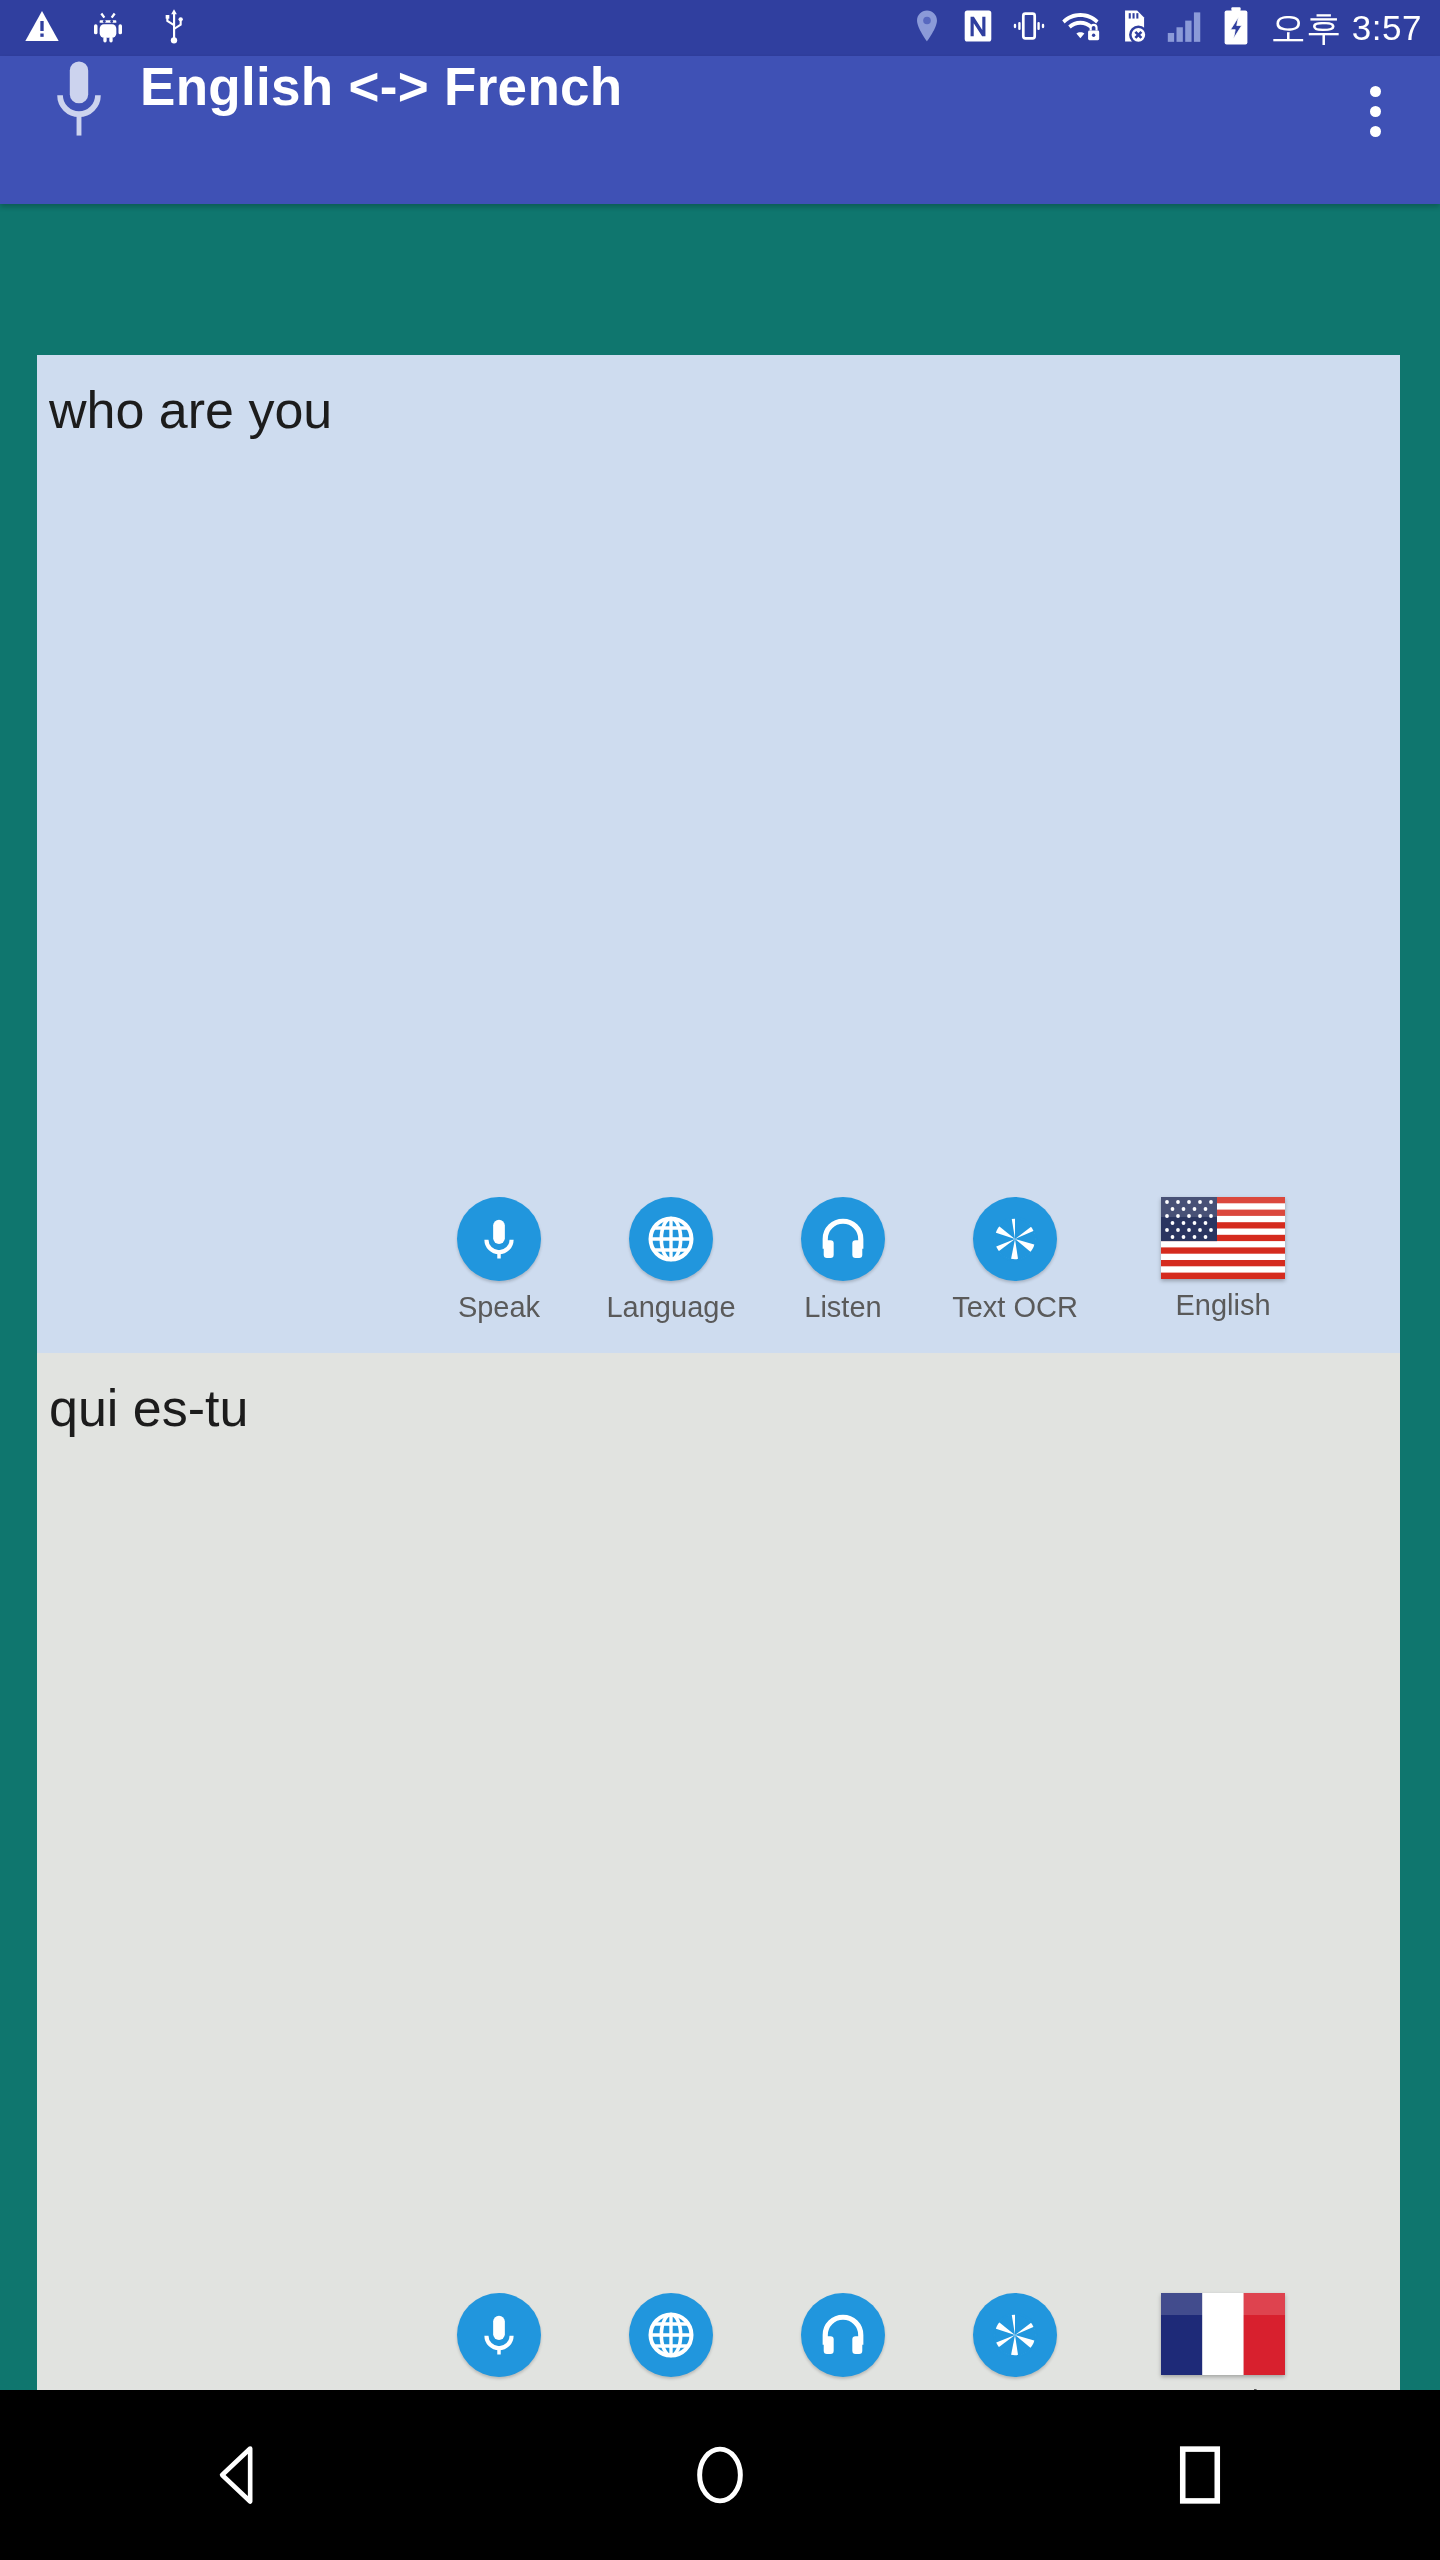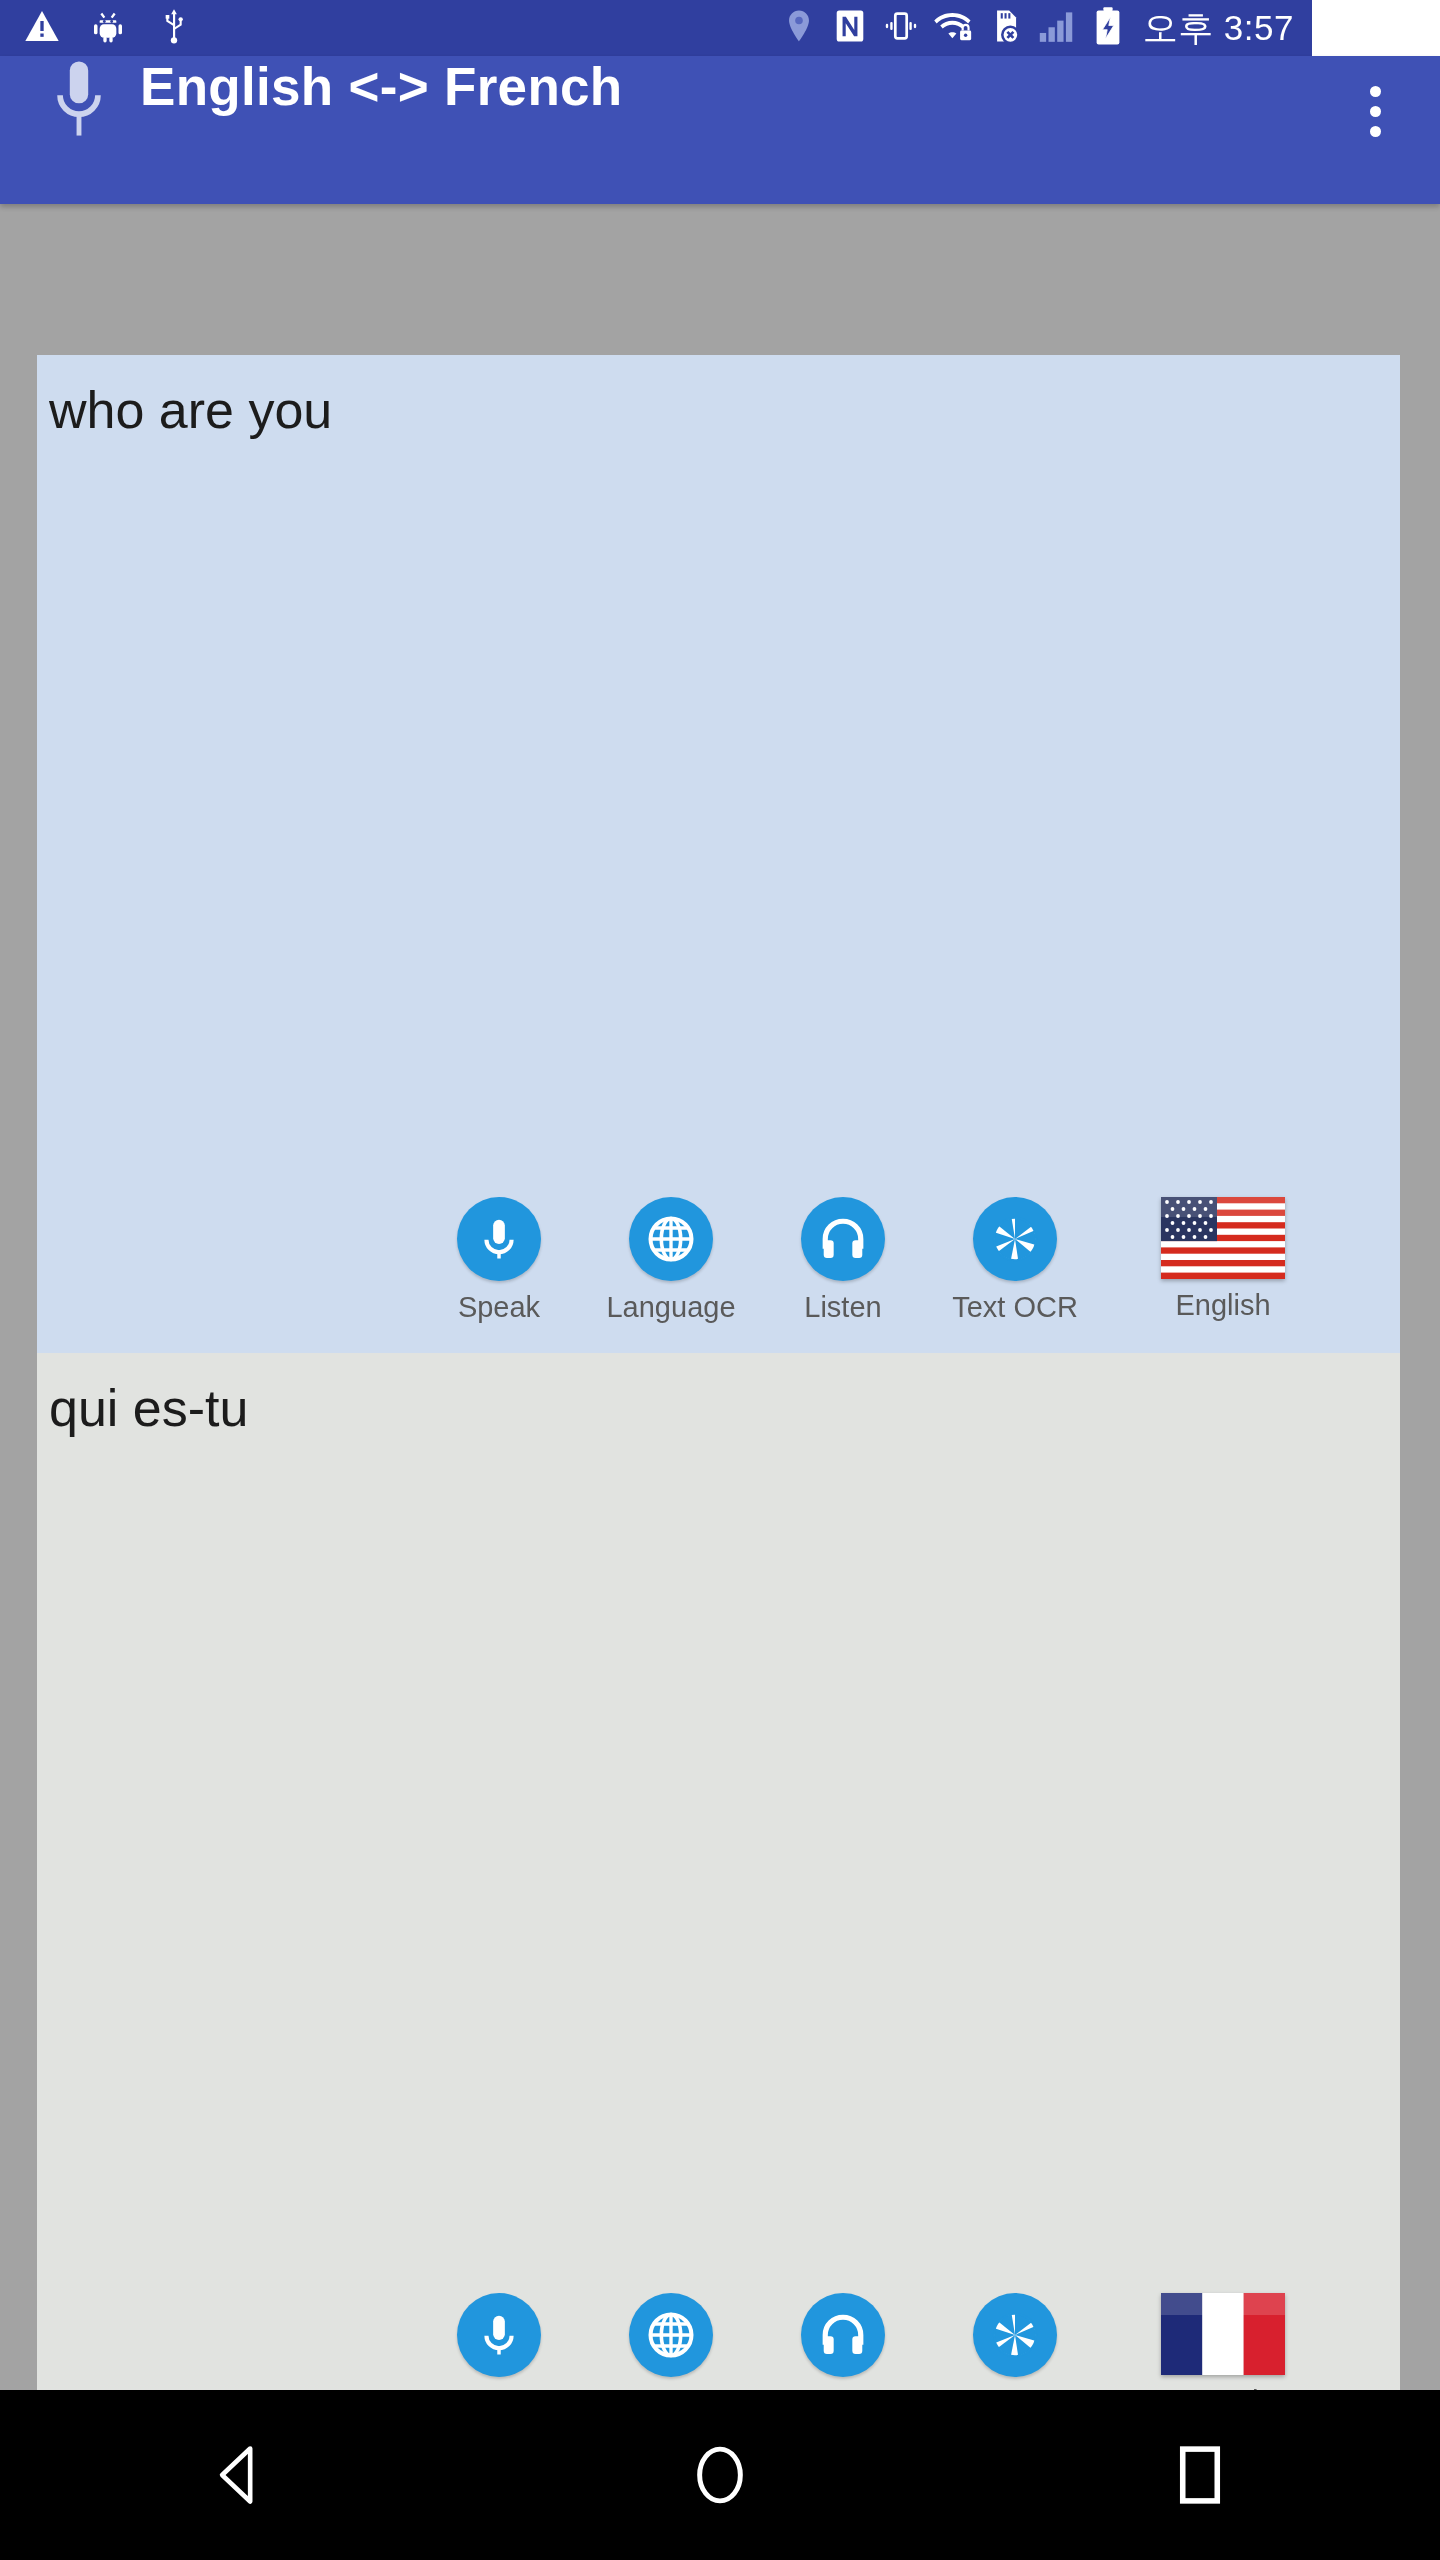--- a/index.html
+++ b/index.html
@@ -12,21 +12,21 @@
     height: 2560px;
     font-family: "Liberation Sans", sans-serif;
     overflow: hidden;
     position: relative;
   }
 
   
   #status-bar {
     position: absolute;
     top: 0; left: 0;
-    width: 1312px;
+    width: 1440px;
     height: 56px;
     background: #303f9f;
     display: flex;
     align-items: center;
     box-sizing: border-box;
     padding: 0 18px 0 22px;
   }
   #status-left {
     display: flex;
     align-items: center;
@@ -84,21 +84,21 @@
     border-radius: 50%;
     background: #ffffff;
   }
 
   
   #content {
     position: absolute;
     top: 204px; left: 0;
     width: 1440px;
     height: 2186px;
-    background: #a3a3a3;
+    background: #0f766e;
   }
 
   .panel {
     position: absolute;
     left: 37px;
     width: 1363px;
     box-sizing: border-box;
     padding: 26px 0 0 10px;
   }
   #source-panel {

